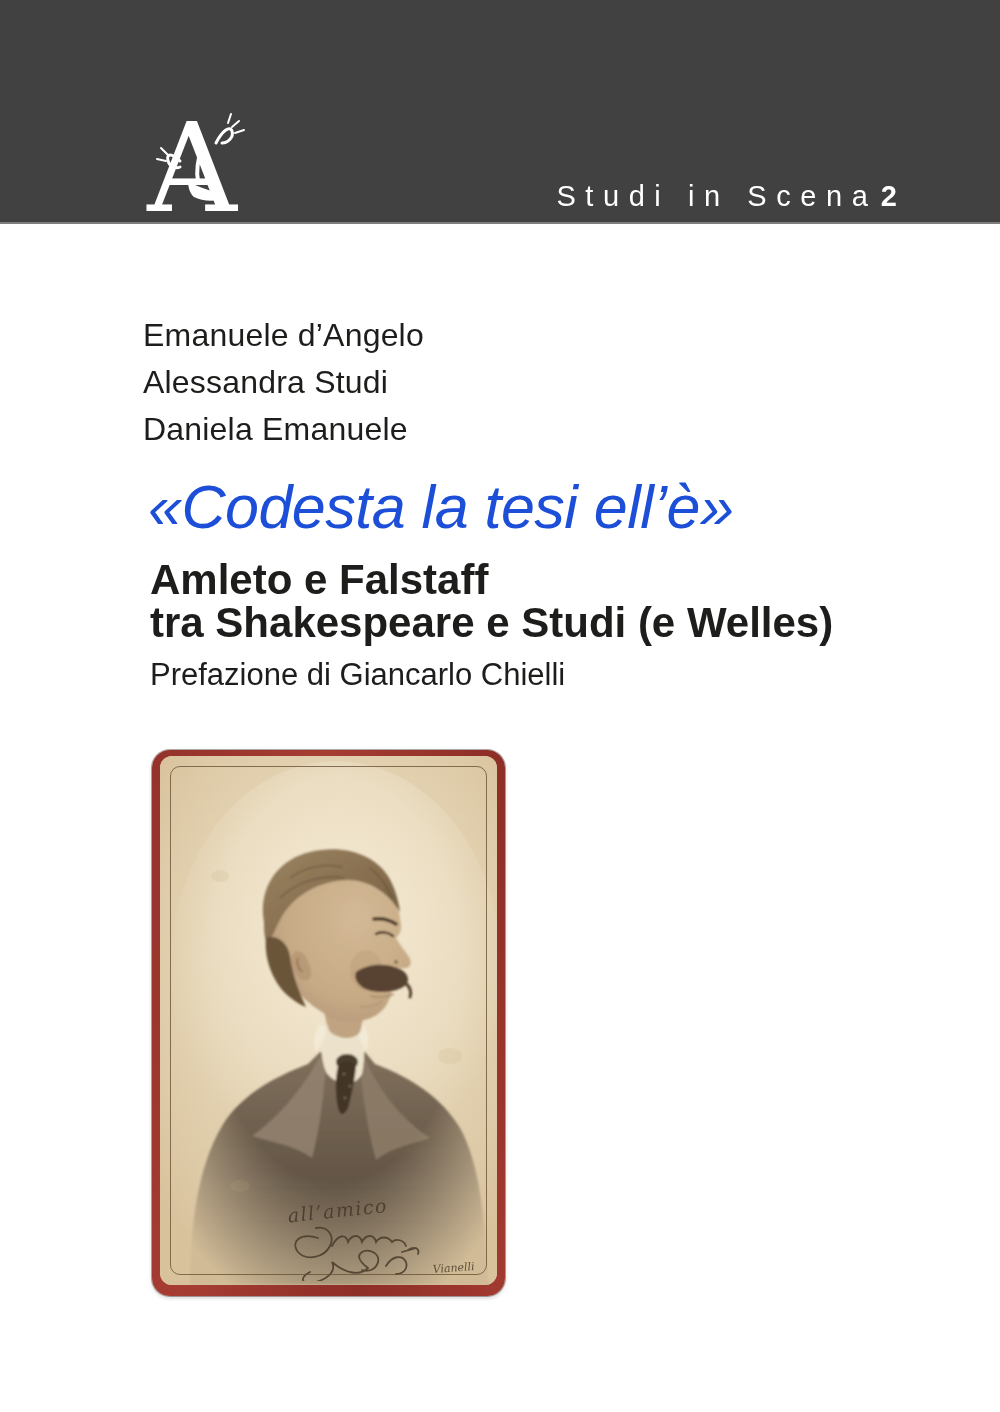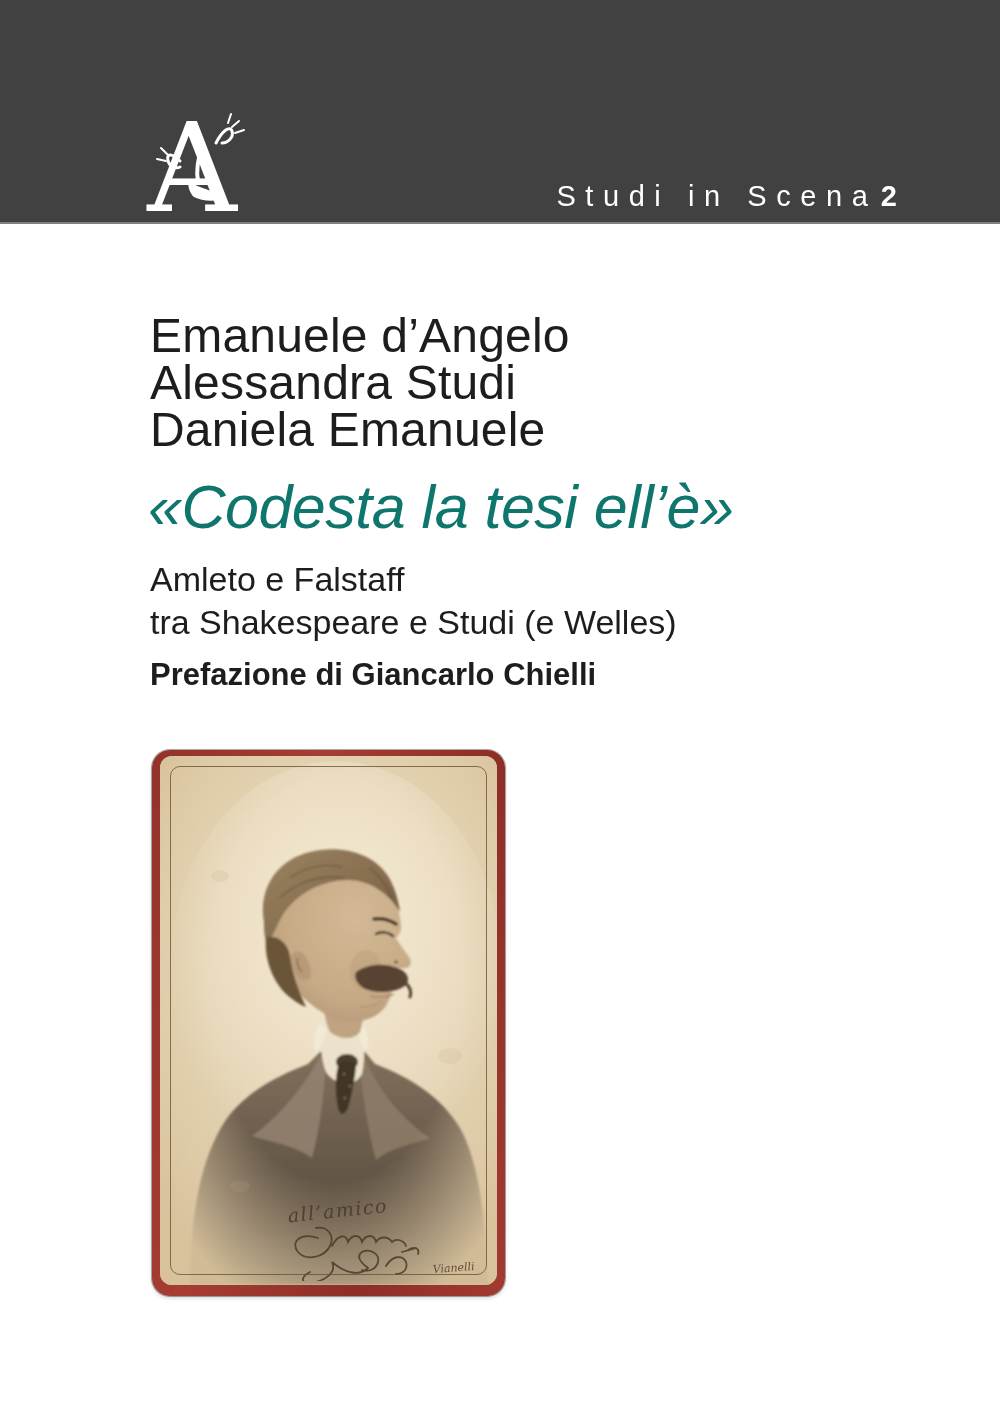--- a/index.html
+++ b/index.html
@@ -15,35 +15,35 @@
   }
   .logo{position:absolute;left:142px;top:96px;width:110px;height:122px;}
   .series{
     position:absolute;top:180px;right:103px;
     font-size:29px;color:#ffffff;white-space:nowrap;font-weight:400;
   }
   .series .name{letter-spacing:.33em;margin-top:27px;}
   .series .num{font-weight:700;letter-spacing:0;margin-left:.12em;}
   
   .authors{
-    position:absolute;left:150px;top:312px;
-    font-size:48px;line-height:47px;font-weight:300;letter-spacing:.2px;
+    position:absolute;left:143px;top:312px;
+    font-size:32px;line-height:47px;font-weight:300;letter-spacing:.2px;
   }
   .title{
     position:absolute;left:148px;top:474px;
     font-size:61px;line-height:1.1;font-style:italic;font-weight:300;
     letter-spacing:-.5px;white-space:nowrap;
   }
   .subtitle{
     position:absolute;left:150px;top:558px;
-    font-size:34px;line-height:43px;font-weight:400;
+    font-size:42px;line-height:43px;font-weight:700;
   }
   .preface{
     position:absolute;left:150px;top:657px;
-    font-size:31px;font-weight:700;
+    font-size:31px;font-weight:400;
   }
   
   .card{
     position:absolute;left:152px;top:750px;width:353px;height:546px;
     border-radius:18px;
     background:linear-gradient(105deg,#93322b 0%,#a63d33 35%,#8d2e27 70%,#a23a31 100%);
     box-shadow:0 0 0 1px rgba(55,28,20,.38),0 2px 4px rgba(0,0,0,.18);
   }
   .card-paper{
     position:absolute;left:8px;top:6px;right:8px;bottom:11px;
@@ -79,21 +79,21 @@
       <span class="name">Studi in Scena</span><span class="num">2</span>
     </div>
   </div>
 
   <div class="authors">
     <div>Emanuele d’Angelo</div>
     <div>Alessandra Studi</div>
     <div>Daniela Emanuele</div>
   </div>
 
-  <div class="title" style="color:#0f766e">«Codesta la tesi ell’è»</div>
+  <div class="title" style="color:#1d4ed8">«Codesta la tesi ell’è»</div>
 
   <div class="subtitle">
     <div>Amleto e Falstaff</div>
     <div>tra Shakespeare e Studi (e Welles)</div>
   </div>
 
   <div class="preface">Prefazione di Giancarlo Chielli</div>
 
   <div class="card">
     <div class="card-paper">

